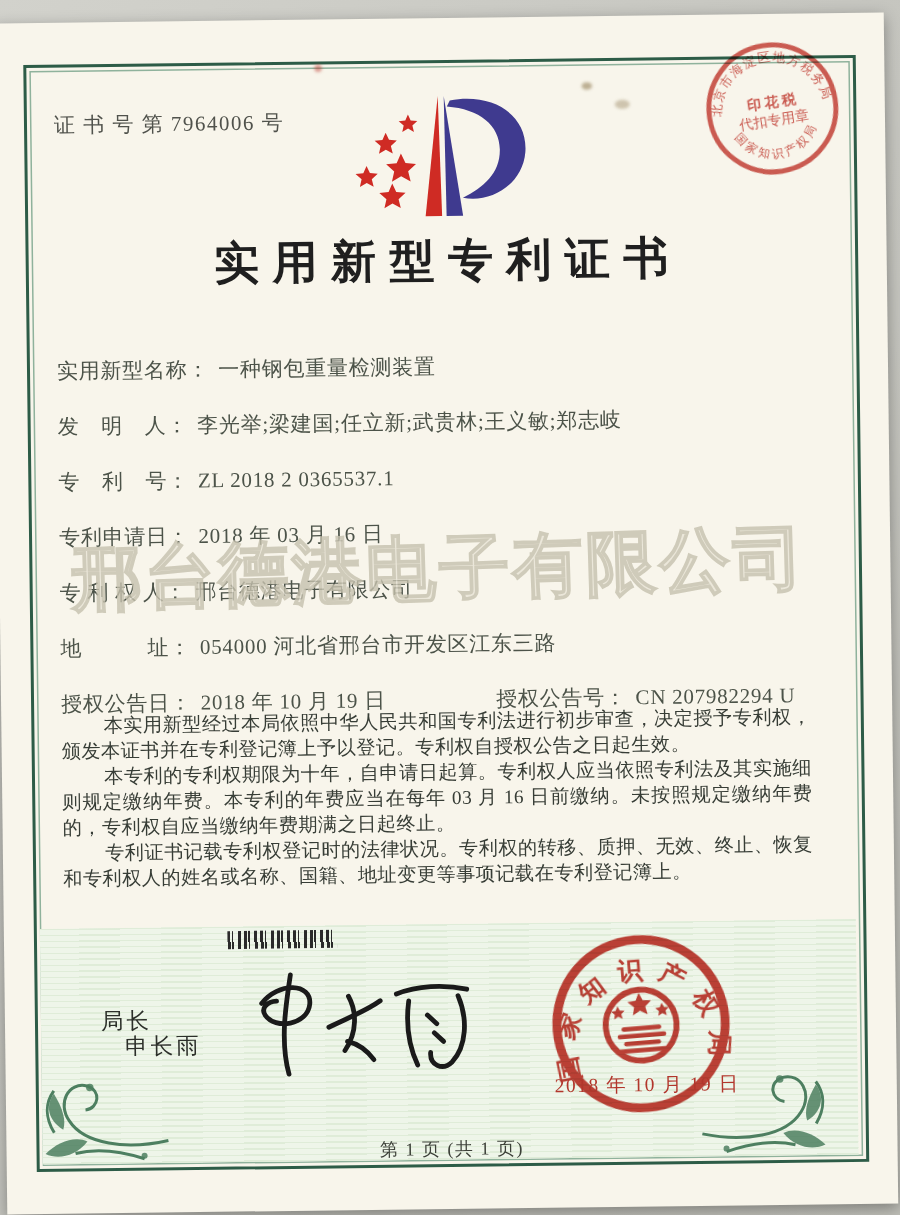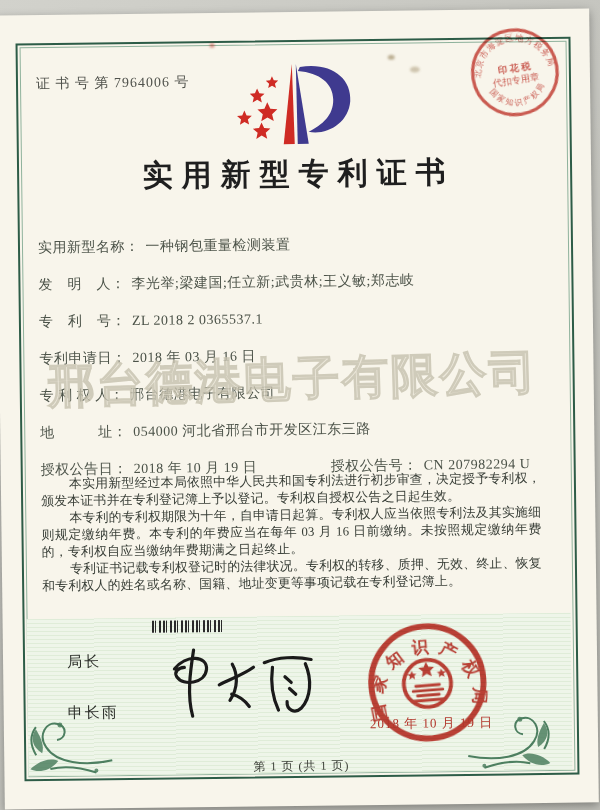--- a/index.html
+++ b/index.html
@@ -141,22 +141,22 @@
     <div class="watermark">邢台德港电子有限公司</div>
 
     <div class="paras">
       <p>本实用新型经过本局依照中华人民共和国专利法进行初步审查，决定授予专利权，颁发本证书并在专利登记簿上予以登记。专利权自授权公告之日起生效。</p>
       <p>本专利的专利权期限为十年，自申请日起算。专利权人应当依照专利法及其实施细则规定缴纳年费。本专利的年费应当在每年 03 月 16 日前缴纳。未按照规定缴纳年费的，专利权自应当缴纳年费期满之日起终止。</p>
       <p>专利证书记载专利权登记时的法律状况。专利权的转移、质押、无效、终止、恢复和专利权人的姓名或名称、国籍、地址变更等事项记载在专利登记簿上。</p>
     </div>
 
     <div class="barcode"></div>
 
-    <div class="dir" style="top:638px;text-align:right;">局长</div>
-    <div class="dir" style="top:689px;">申长雨</div>
+    <div class="dir" style="top:657px;text-align:right;">局长</div>
+    <div class="dir" style="top:674px;margin-left:16px;">申长雨</div>
 
     <svg class="sig" width="165" height="100" viewBox="0 0 165 100">
       <g fill="none" stroke="#1a1a1a" stroke-width="3.2" stroke-linecap="round">
         <path d="M34,10 C30,30 25,54 30,76"></path>
         <path d="M14,28 C26,14 48,16 46,30 C44,44 22,46 16,36 C13,31 18,27 24,27"></path>
         <path d="M72,26 C77,36 77,50 68,62"></path>
         <path d="M58,46 C72,40 84,36 93,30"></path>
         <path d="M70,56 C77,58 83,63 87,69"></path>
         <path d="M104,26 C118,21 136,21 151,25"></path>
         <path d="M112,31 C109,48 111,62 116,74"></path>

